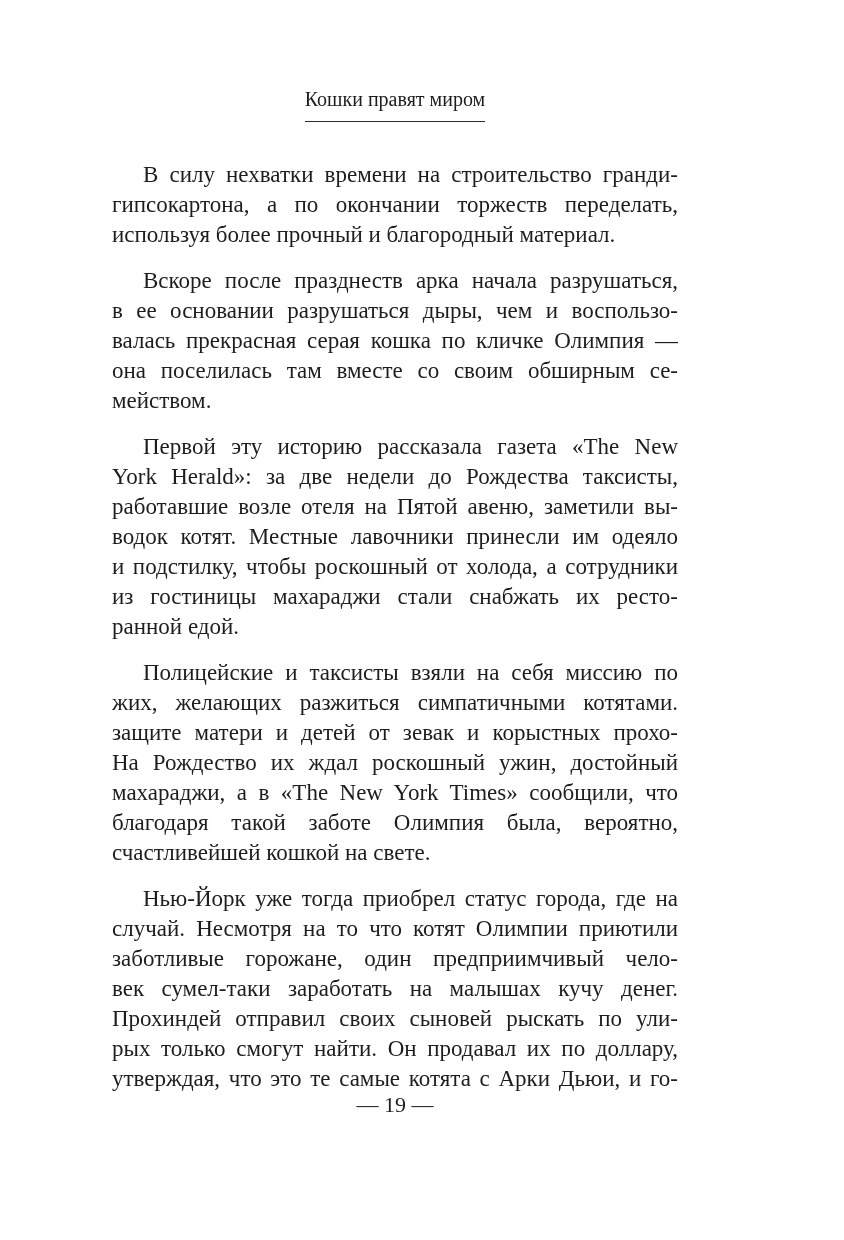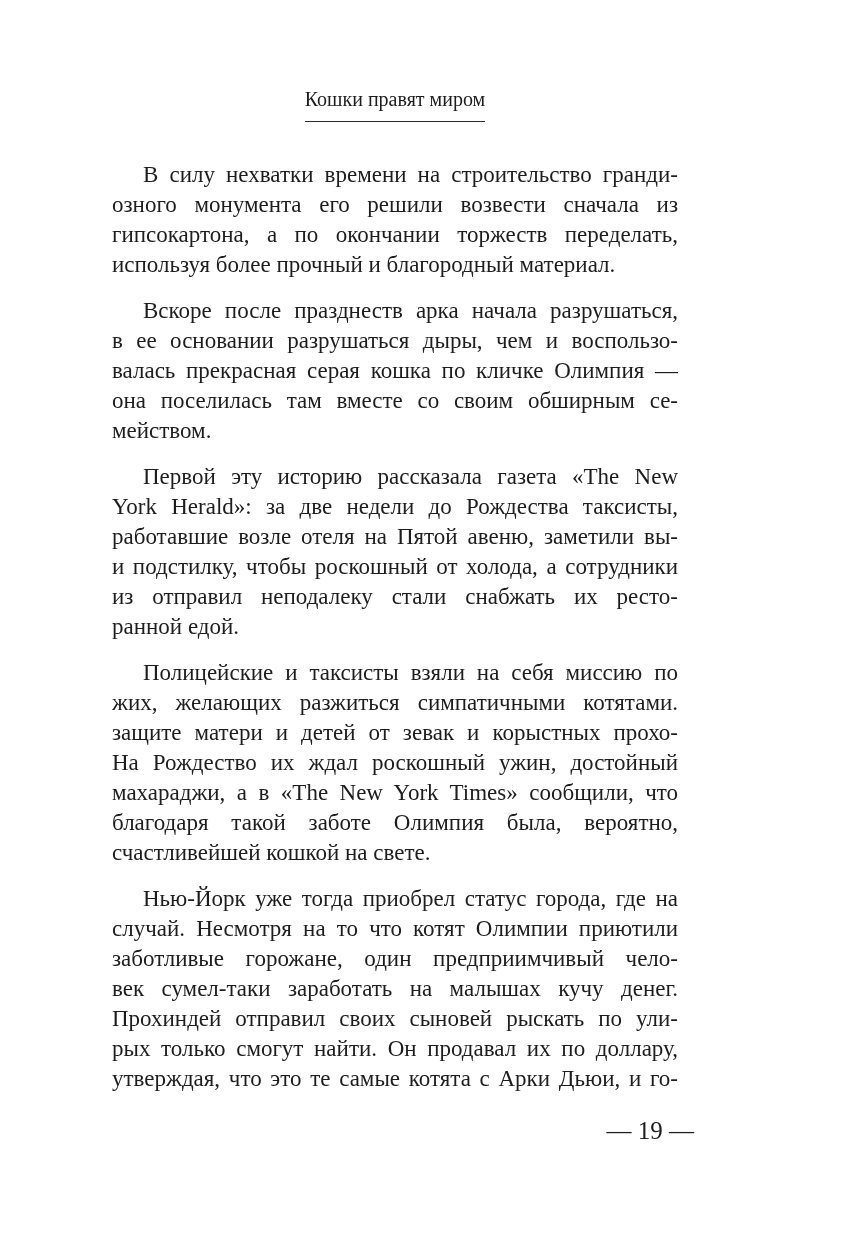--- a/index.html
+++ b/index.html
@@ -53,61 +53,61 @@
   }
   .line.last {
     text-align: left;
     text-align-last: left;
   }
   .line.first {
     text-indent: 31px;
   }
   .page-number {
     position: absolute;
-    top: 1118px;
+    top: 1092px;
     left: 96px;
     width: 598px;
-    text-align: right;
-    font-size: 25px;
+    text-align: center;
+    font-size: 22px;
     line-height: 26px;
     color: #1d1d1d;
   }
 </style>
 </head>
 <body>
 
 <div class="page">
 
   <div class="running-header">Кошки правят миром</div>
 
   <div class="header-rule"></div>
 
   <div class="body-text">
 
     <div class="para">
       <div class="line first">В силу нехватки времени на строительство гранди-</div>
-      <div class="line">озного монумента его решили возвести сначала из</div>
       <div class="line">гипсокартона, а по окончании торжеств переделать,</div>
       <div class="line last">используя более прочный и благородный материал.</div>
     </div>
 
     <div class="para">
       <div class="line first">Вскоре после празднеств арка начала разрушаться,</div>
       <div class="line">в ее основании разрушаться дыры, чем и воспользо-</div>
       <div class="line">валась прекрасная серая кошка по кличке Олимпия —</div>
       <div class="line">она поселилась там вместе со своим обширным се-</div>
       <div class="line last">мейством.</div>
     </div>
 
     <div class="para">
       <div class="line first">Первой эту историю рассказала газета «The New</div>
       <div class="line">York Herald»: за две недели до Рождества таксисты,</div>
       <div class="line">работавшие возле отеля на Пятой авеню, заметили вы-</div>
+      <div class="line">водок котят. Местные лавочники принесли им одеяло</div>
       <div class="line">и подстилку, чтобы роскошный от холода, а сотрудники</div>
-      <div class="line">из отправил неподалеку стали снабжать их ресто-</div>
+      <div class="line">из гостиницы махараджи стали снабжать их ресто-</div>
       <div class="line last">ранной едой.</div>
     </div>
 
     <div class="para">
       <div class="line first">Полицейские и таксисты взяли на себя миссию по</div>
       <div class="line">жих, желающих разжиться симпатичными котятами.</div>
       <div class="line">защите матери и детей от зевак и корыстных прохо-</div>
       <div class="line">На Рождество их ждал роскошный ужин, достойный</div>
       <div class="line">махараджи, а в «The New York Times» сообщили, что</div>
       <div class="line">благодаря такой заботе Олимпия была, вероятно,</div>

